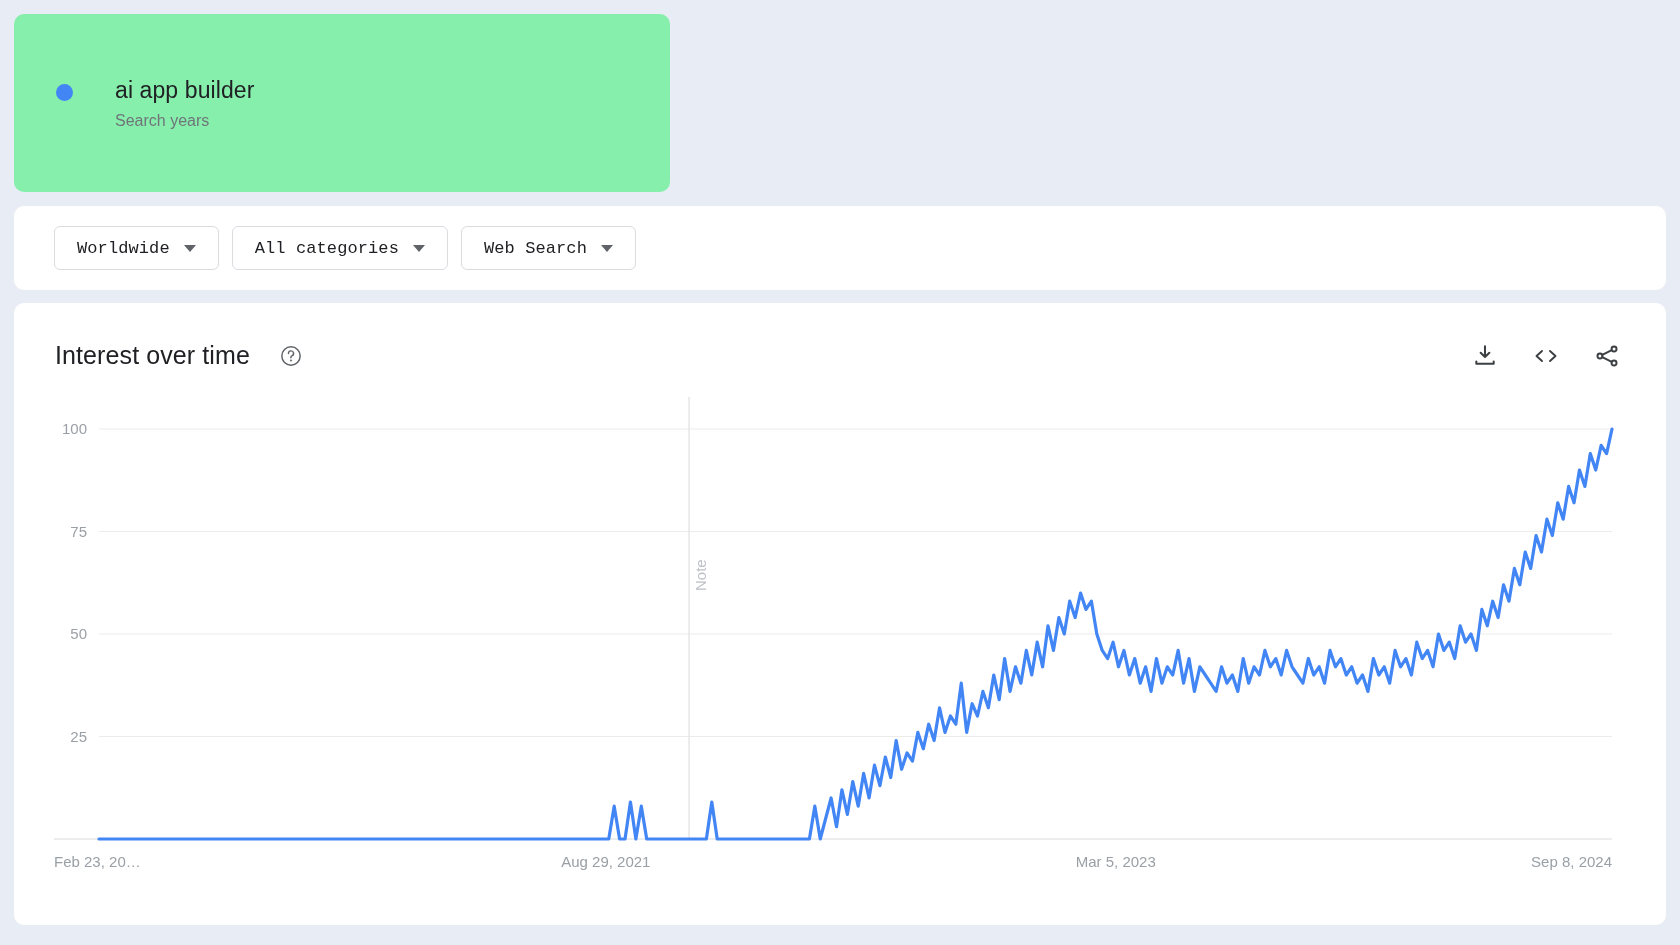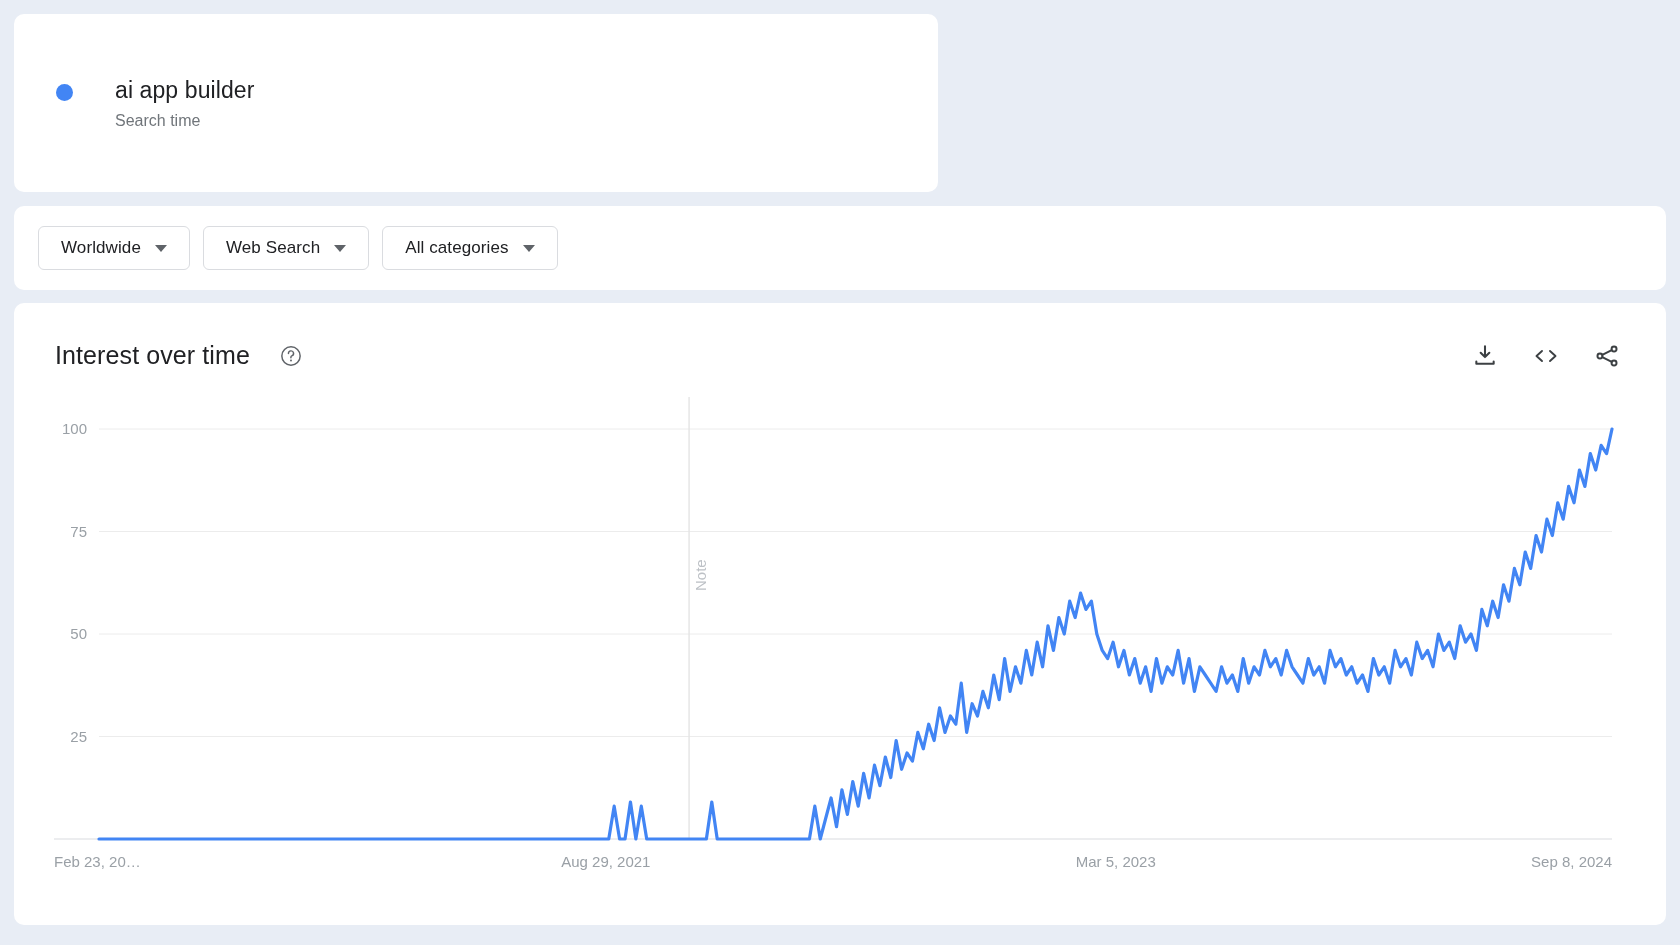--- a/index.html
+++ b/index.html
@@ -18,23 +18,23 @@
     height: 945px;
     box-sizing: border-box;
     padding: 14px 16px;
   }
 
   
   .term-card {
     position: absolute;
     left: 14px;
     top: 14px;
-    width: 924px;
+    width: 656px;
     height: 178px;
-    background: #ffffff;
+    background: #86efac;
     border-radius: 10px;
     box-sizing: border-box;
   }
   .term-row {
     display: flex;
     align-items: flex-start;
     padding: 62px 0 0 42px;
   }
   .term-dot {
     width: 17px;
@@ -66,21 +66,22 @@
     width: 1652px;
     height: 84px;
     background: #ffffff;
     border-radius: 10px;
     box-sizing: border-box;
   }
   .filters {
     display: flex;
     align-items: center;
     gap: 13px;
-    padding: 20px 0 0 24px;
+    padding: 20px 0 0 40px;
+    font-family: Liberation Mono, monospace;
   }
   .filter-btn {
     height: 44px;
     border: 1px solid #dadce0;
     border-radius: 6px;
     background: #fff;
     display: inline-flex;
     align-items: center;
     gap: 14px;
     padding: 0 22px;
@@ -172,37 +173,37 @@
 </head>
 <body>
 
 <div class="page">
 
   <div class="term-card">
     <div class="term-row">
       <span class="term-dot"></span>
       <div class="term-texts">
         <div class="term-title">ai app builder</div>
-        <div class="term-sub">Search time</div>
+        <div class="term-sub">Search years</div>
       </div>
     </div>
   </div>
 
   <div class="filter-card">
     <div class="filters">
       <div class="filter-btn">
         <span class="filter-label">Worldwide</span>
         <span class="caret"></span>
       </div>
       <div class="filter-btn">
+        <span class="filter-label">All categories</span>
+        <span class="caret"></span>
+      </div>
+      <div class="filter-btn">
         <span class="filter-label">Web Search</span>
-        <span class="caret"></span>
-      </div>
-      <div class="filter-btn">
-        <span class="filter-label">All categories</span>
         <span class="caret"></span>
       </div>
     </div>
   </div>
 
   <div class="chart-card">
     <div class="chart-head">
       <div class="chart-title-wrap">
         <span class="chart-title">Interest over time</span>
         <svg class="help-icon" viewBox="0 0 24 24">

